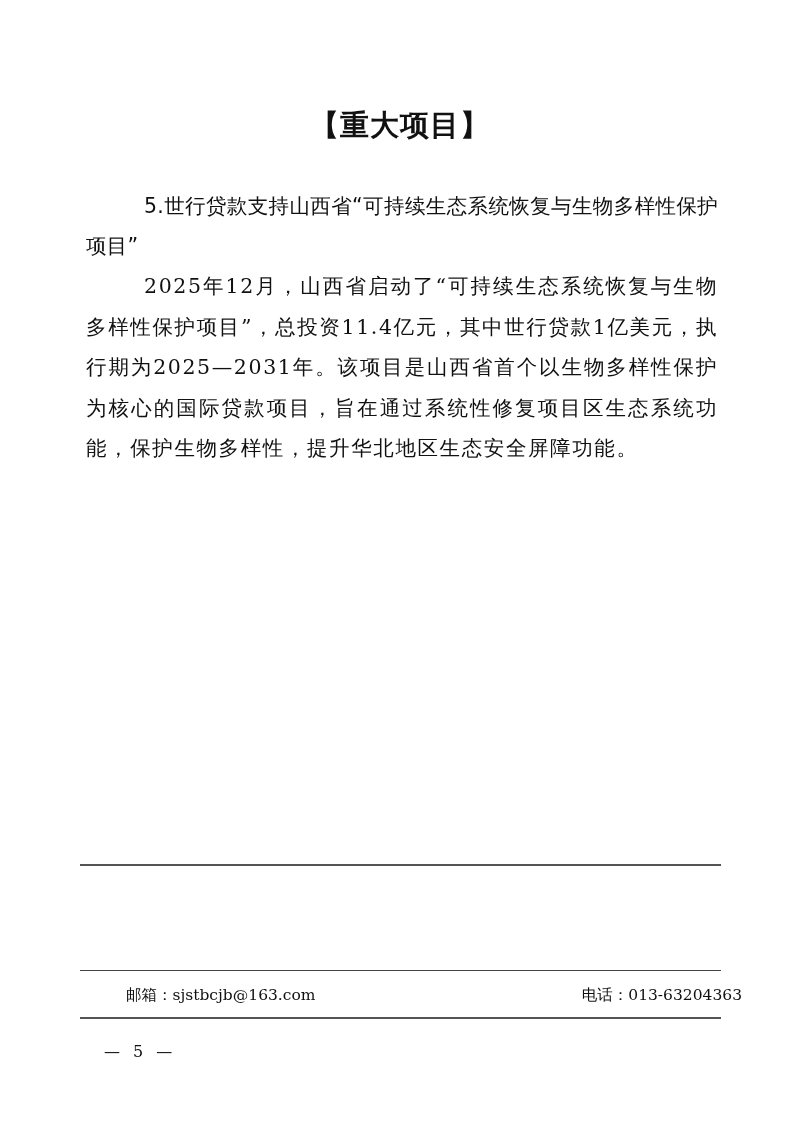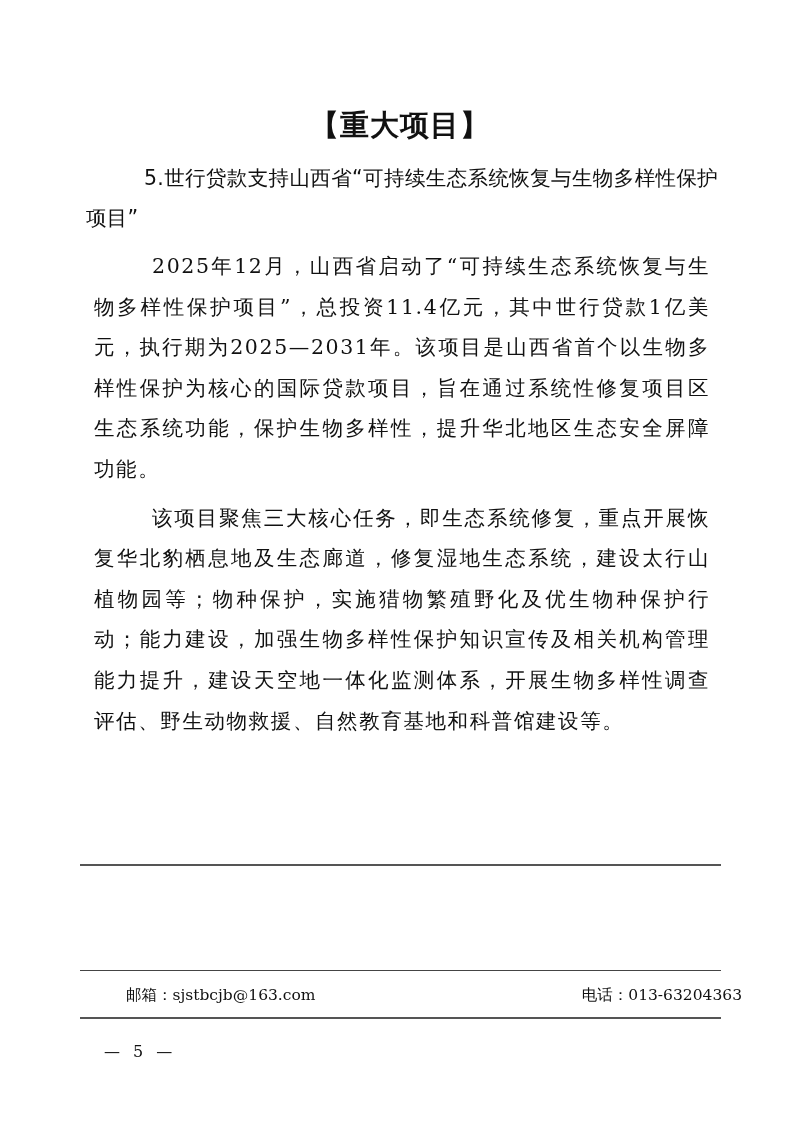--- a/index.html
+++ b/index.html
@@ -1,24 +1,24 @@
 <!DOCTYPE html>
 <html><head>
 <meta charset="utf-8">
 <style>
   html, body { margin: 0; padding: 0; background: #ffffff; }
   body { width: 800px; height: 1132px; position: relative; overflow: hidden;
          font-family: "DejaVu Serif", "Liberation Serif", serif; color: #111; }
   .page { position: absolute; left: 0; top: 0; width: 728px; height: 1132px; }
   .section-title { position: absolute; top: 106px; left: 0; width: 800px; text-align: center;
                    font-size: 29px; font-weight: bold; letter-spacing: 1px; }
-  .article { position: absolute; left: 86px; top: 158px; width: 632px; }
+  .article { position: absolute; left: 86px; top: 186px; width: 632px; }
   .headline { font-family: "DejaVu Sans", "Liberation Sans", sans-serif; font-size: 20.5px;
               line-height: 40px; text-indent: 58px; margin: 0; text-align: justify; letter-spacing: 0.2px; }
-  .para { font-size: 20.5px; line-height: 40.6px; text-indent: 58px; margin: 8px;
+  .para { font-size: 20.5px; line-height: 40.6px; text-indent: 58px; margin: 0;
           text-align: justify; letter-spacing: 1.6px; }
   .rule { position: absolute; left: 80px; width: 641px; background: #555; }
   .rule.top { top: 864px; height: 2px; }
   .rule.mid { top: 970px; height: 1px; background: #444; }
   .rule.bot { top: 1017px; height: 2px; }
   .dist { position: absolute; left: 86px; top: 875px; width: 632px; font-size: 15.5px;
           line-height: 26px; letter-spacing: 0.6px; }
   .dist-row { display: flex; }
   .dist-label { flex: 0 0 auto; }
   .dist-text { flex: 1; text-align: justify; }
@@ -28,21 +28,20 @@
 </style>
 </head>
 <body>
 
 <div class="page">
   <div class="section-title">【重大项目】</div>
 
   <div class="article">
     <p class="headline">5.世行贷款支持山西省“可持续生态系统恢复与生物多样性保护项目”</p>
     <p class="para">2025年12月，山西省启动了“可持续生态系统恢复与生物多样性保护项目”，总投资11.4亿元，其中世行贷款1亿美元，执行期为2025—2031年。该项目是山西省首个以生物多样性保护为核心的国际贷款项目，旨在通过系统性修复项目区生态系统功能，保护生物多样性，提升华北地区生态安全屏障功能。</p>
-    <p class="para">该项目聚焦三大核心任务，即生态系统修复，重点开展恢复华北豹栖息地及生态廊道，修复湿地生态系统，建设太行山植物园等；物种保护，实施猎物繁殖野化及优生物种保护行动；能力建设，加强生物多样性保护知识宣传及相关机构管理能力提升，建设天空地一体化监测体系，开展生物多样性调查评估、野生动物救援、自然教育基地和科普馆建设等。</p>
   </div>
 
   <div class="rule top"></div>
 
 
   <div class="rule mid"></div>
 
   <div class="contact">
     <span>邮箱：sjstbcjb@163.com</span>
     <span>电话：013-63204363</span>

